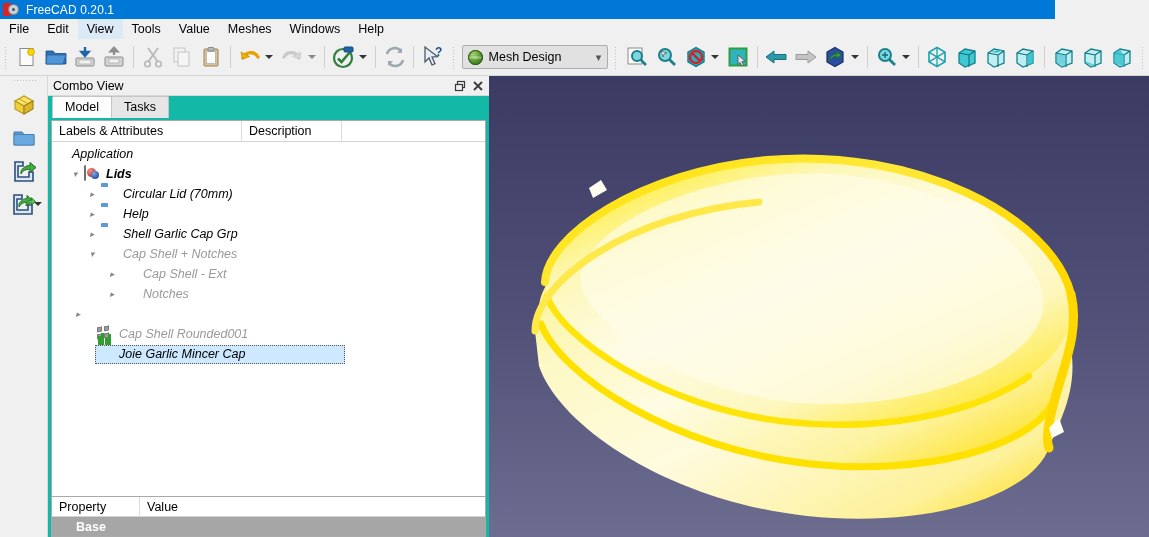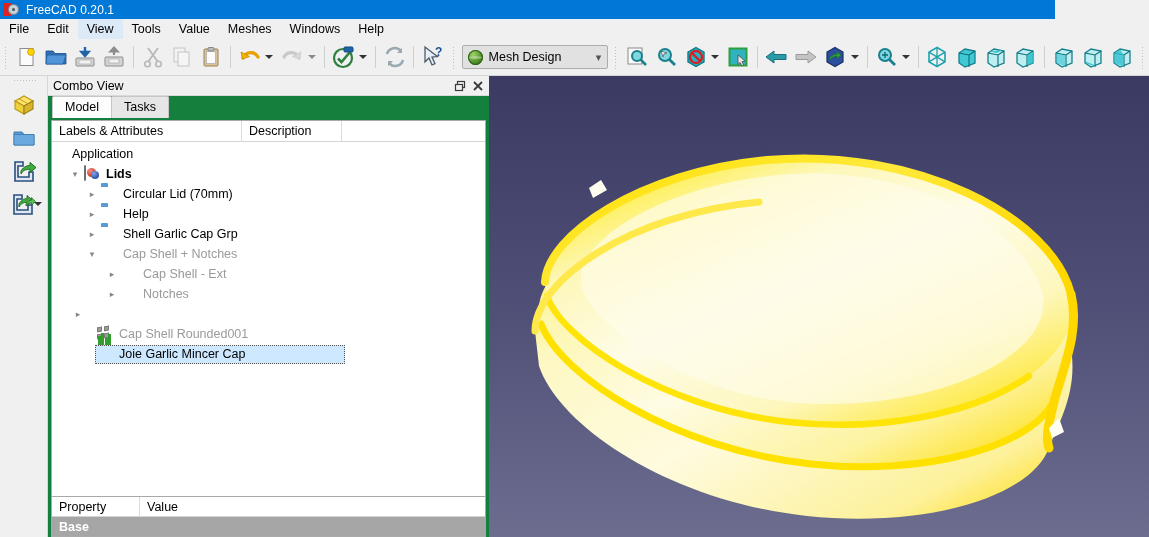--- a/index.html
+++ b/index.html
@@ -114,21 +114,21 @@
   .ltbtn.withdd { position: relative; }
   .ltbtn.withdd::after {
     content:""; position:absolute; right:1px; top:15px;
     border-left:4px solid transparent; border-right:4px solid transparent;
     border-top:4px solid #333;
   }
 
   
   .dock {
     position: absolute; left: 48px; top: 76px; width: 441px; height: 461px;
-    background: #15803d;
+    background: #14b8a6;
   }
   .dock-title {
     height: 20px; display: flex; align-items: center;
     padding: 0 2px 0 5px; font-size: 12.5px; color: #000;
     background: #f0f0f0; border-bottom: 1px solid #d9d9d9;
   }
   .dock-title .t { flex: 1 1 auto; }
   .dock-btn {
     width: 18px; height: 16px; display: flex; align-items: center;
     justify-content: center; color: #333;
@@ -156,21 +156,21 @@
   }
   .th {
     font-size: 12.5px; color: #000; padding-left: 7px;
     height: 21px; line-height: 21px;
     border-right: 1px solid #dcdcdc;
   }
   .th.c1 { width: 190px; }
   .th.c2 { width: 100px; }
   .th.c3 { width: 143px; border-right: none; }
 
-  .tree-body { padding-top: 2px; font-size: 12.5px; }
+  .tree-body { padding-top: 2px; font-size: 12.5px; font-style: italic; }
   .trow {
     display: flex; align-items: center; height: 20px; position: relative;
     padding-left: 2px; white-space: nowrap;
   }
   .twist {
     width: 18px; height: 20px; display: flex; align-items: center;
     justify-content: center; color: #888; font-size: 9px; flex: 0 0 auto;
   }
   .ticon { width: 17px; height: 17px; margin-right: 5px; flex:0 0 auto; position: relative; }
   .tlabel { line-height: 20px; }
@@ -242,21 +242,21 @@
     position: absolute; left: 51px; top: 496px; width: 435px; height: 41px;
     border: 1px solid #a9a9a9; background: #fff; overflow: hidden;
   }
   .prop-header { display: flex; height: 20px; align-items: center; background: #fff;
     border-bottom: 1px solid #d4d4d4; font-size: 12.5px; }
   .ph { height: 20px; line-height: 20px; padding-left: 7px; border-right: 1px solid #dcdcdc; }
   .ph.p1 { width: 88px; }
   .ph.p2 { width: 328px; border-right: none; }
   .prop-group {
     height: 20px; line-height: 20px; background: #a6a6a6; color: #fff;
-    font-weight: bold; font-size: 12.5px; padding-left: 7px;
+    font-weight: bold; font-size: 12.5px; padding-left: 24px;
   }
 
   
   .viewport {
     position: absolute; left: 489px; top: 76px; width: 660px; height: 461px;
     background: linear-gradient(to bottom, #3a3a63 0%, #4e4e76 48%, #6d6d90 100%);
     overflow: hidden;
   }
   .viewport svg { display:block; }
 </style>

